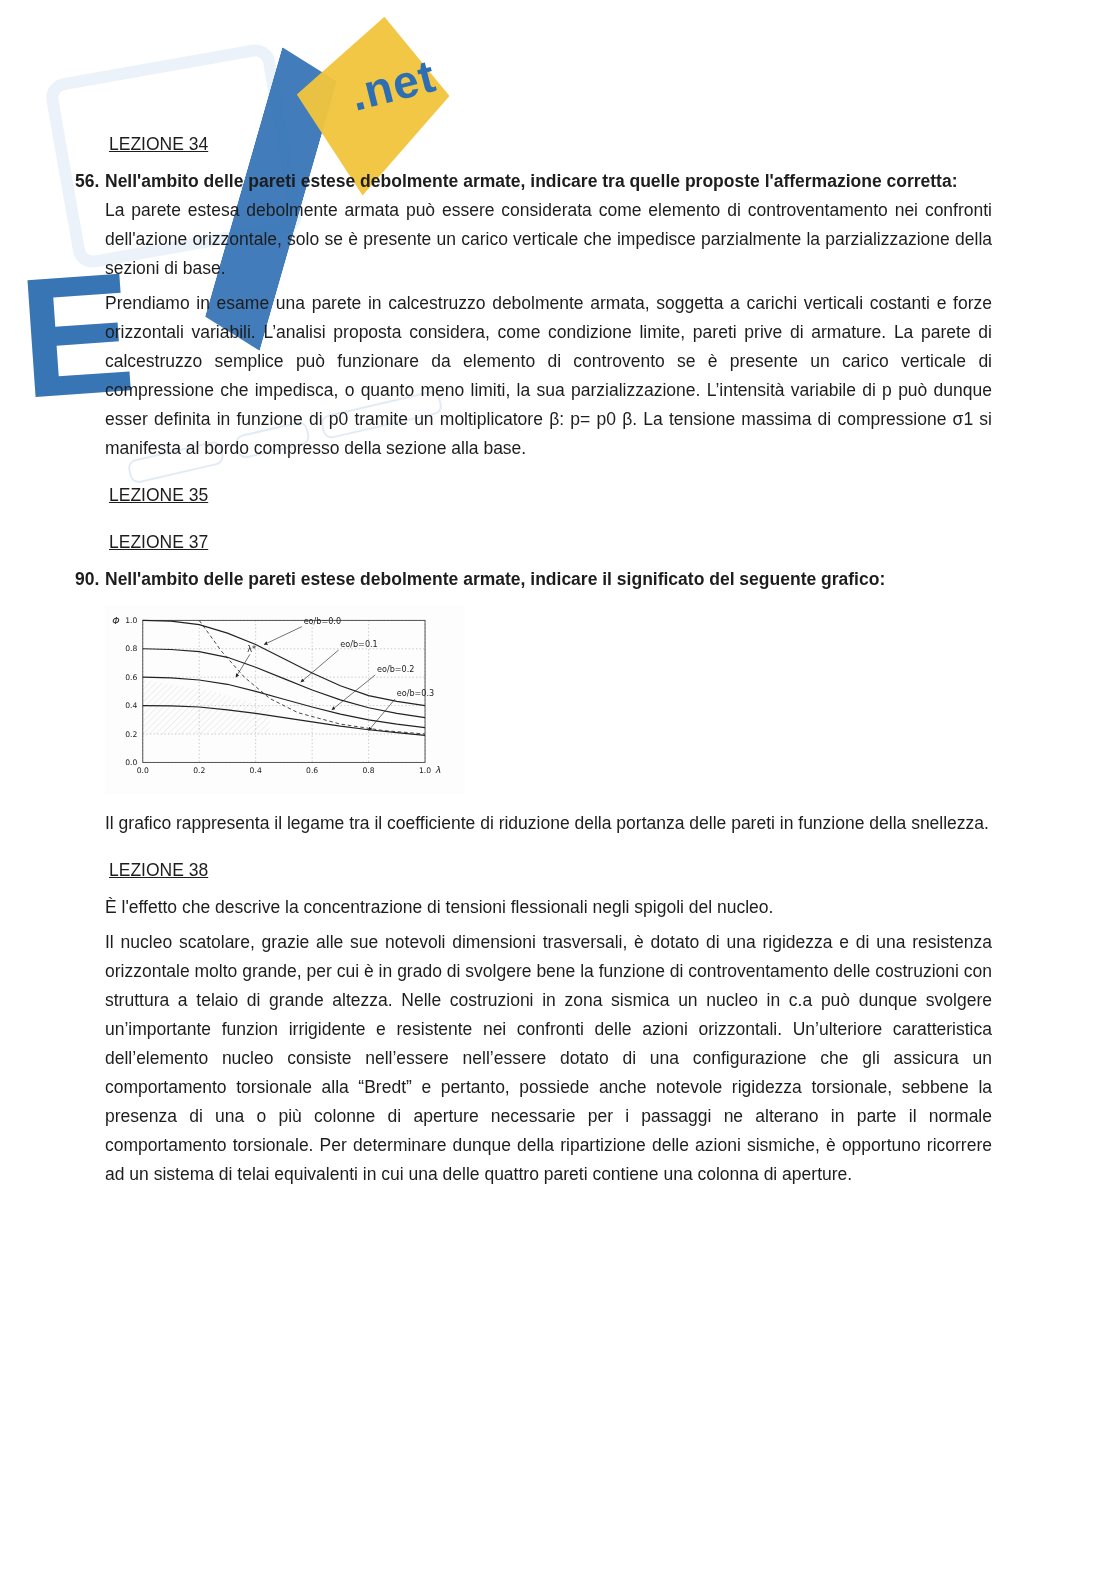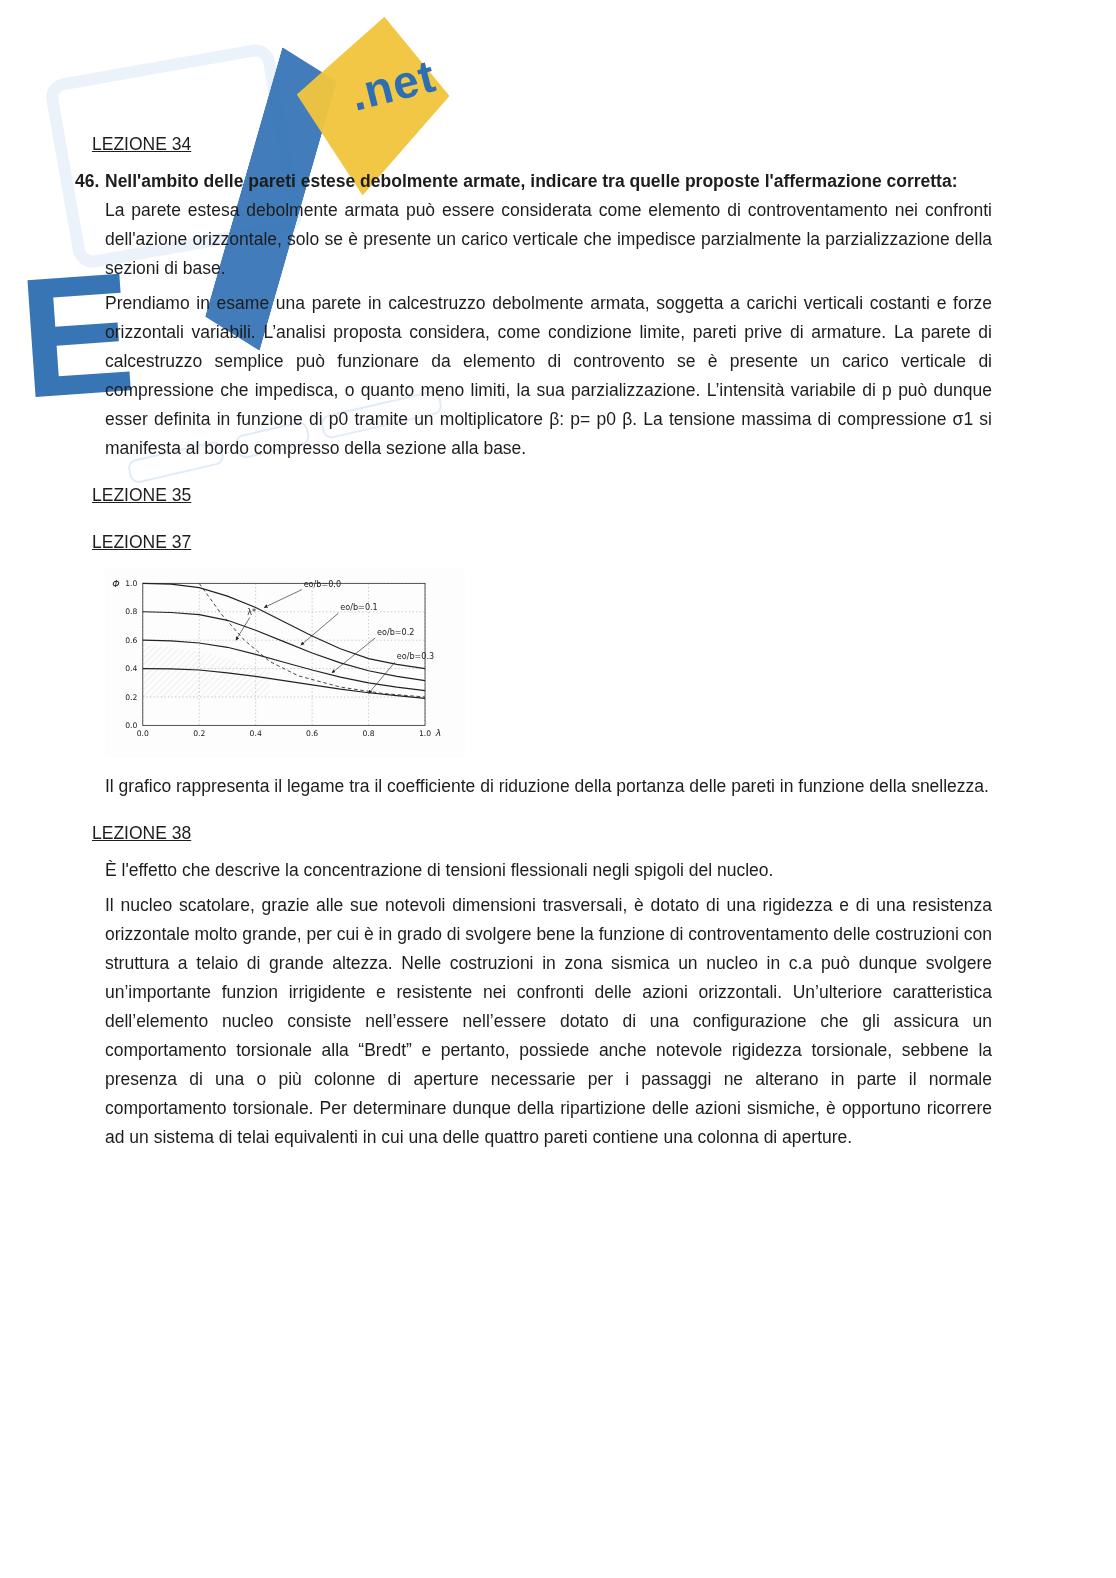--- a/index.html
+++ b/index.html
@@ -57,21 +57,21 @@
 
   
   .content {
     position: relative; z-index: 1;
     padding: 130px 109px 48px 75px;
     color: #1d1d1d;
     font-size: 17.5px;
     line-height: 29px;
   }
   .lesson {
-    margin: 18px 0 8px 17px;
+    margin: 18px 0 8px 34px;
     font-size: 17.5px; font-weight: 400;
     text-decoration: underline;
   }
   .section:first-child .lesson { margin-top: 0; }
   .item { margin-bottom: 6px; }
   .q { display: flex; font-weight: 700; }
   .num { flex: 0 0 30px; }
   .qtext { flex: 1; text-align: justify; }
   .a { margin: 0 15px 0 30px; text-align: justify; }
 
@@ -101,21 +101,21 @@
     </div>
   </div>
 
   <div class="content">
 
     <div class="section">
       <h3 class="lesson">LEZIONE 34</h3>
 
       <div class="item">
         <div class="q">
-          <span class="num">46.</span>
+          <span class="num">56.</span>
           <span class="qtext">Nell'ambito delle pareti estese debolmente armate, indicare tra quelle proposte l'affermazione corretta:</span>
         </div>
         <p class="a">La parete estesa debolmente armata può essere considerata come elemento di controventamento nei confronti dell'azione orizzontale, solo se è presente un carico verticale che impedisce parzialmente la parzializzazione della sezioni di base.</p>
       </div>
 
       <div class="item">
         <p class="a">Prendiamo in esame una parete in calcestruzzo debolmente armata, soggetta a carichi verticali costanti e forze orizzontali variabili. L’analisi proposta considera, come condizione limite, pareti prive di armature. La parete di calcestruzzo semplice può funzionare da elemento di controvento se è presente un carico verticale di compressione che impedisca, o quanto meno limiti, la sua parzializzazione. L’intensità variabile di p può dunque esser definita in funzione di p0 tramite un moltiplicatore β: p= p0 β. La tensione massima di compressione σ1 si manifesta al bordo compresso della sezione alla base.</p>
       </div>
     </div>
 
@@ -123,20 +123,24 @@
       <h3 class="lesson">LEZIONE 35</h3>
 
       <div class="item">
       </div>
     </div>
 
     <div class="section">
       <h3 class="lesson">LEZIONE 37</h3>
 
       <div class="item">
+        <div class="q">
+          <span class="num">90.</span>
+          <span class="qtext">Nell'ambito delle pareti estese debolmente armate, indicare il significato del seguente grafico:</span>
+        </div>
         <div class="figure">
             <svg viewBox="0 0 396 210" class="chart-svg">
               <defs>
                 <pattern id="hatch" width="5" height="5" patternUnits="userSpaceOnUse" patternTransform="rotate(45)">
                   <line x1="0" y1="0" x2="0" y2="5" stroke="#9a9a9a" stroke-width="0.7"></line>
                 </pattern>
                 <marker id="arr" markerWidth="7" markerHeight="7" refX="5.5" refY="3" orient="auto">
                   <path d="M0,0 L6,3 L0,6 z" fill="#222"></path>
                 </marker>
               </defs>

